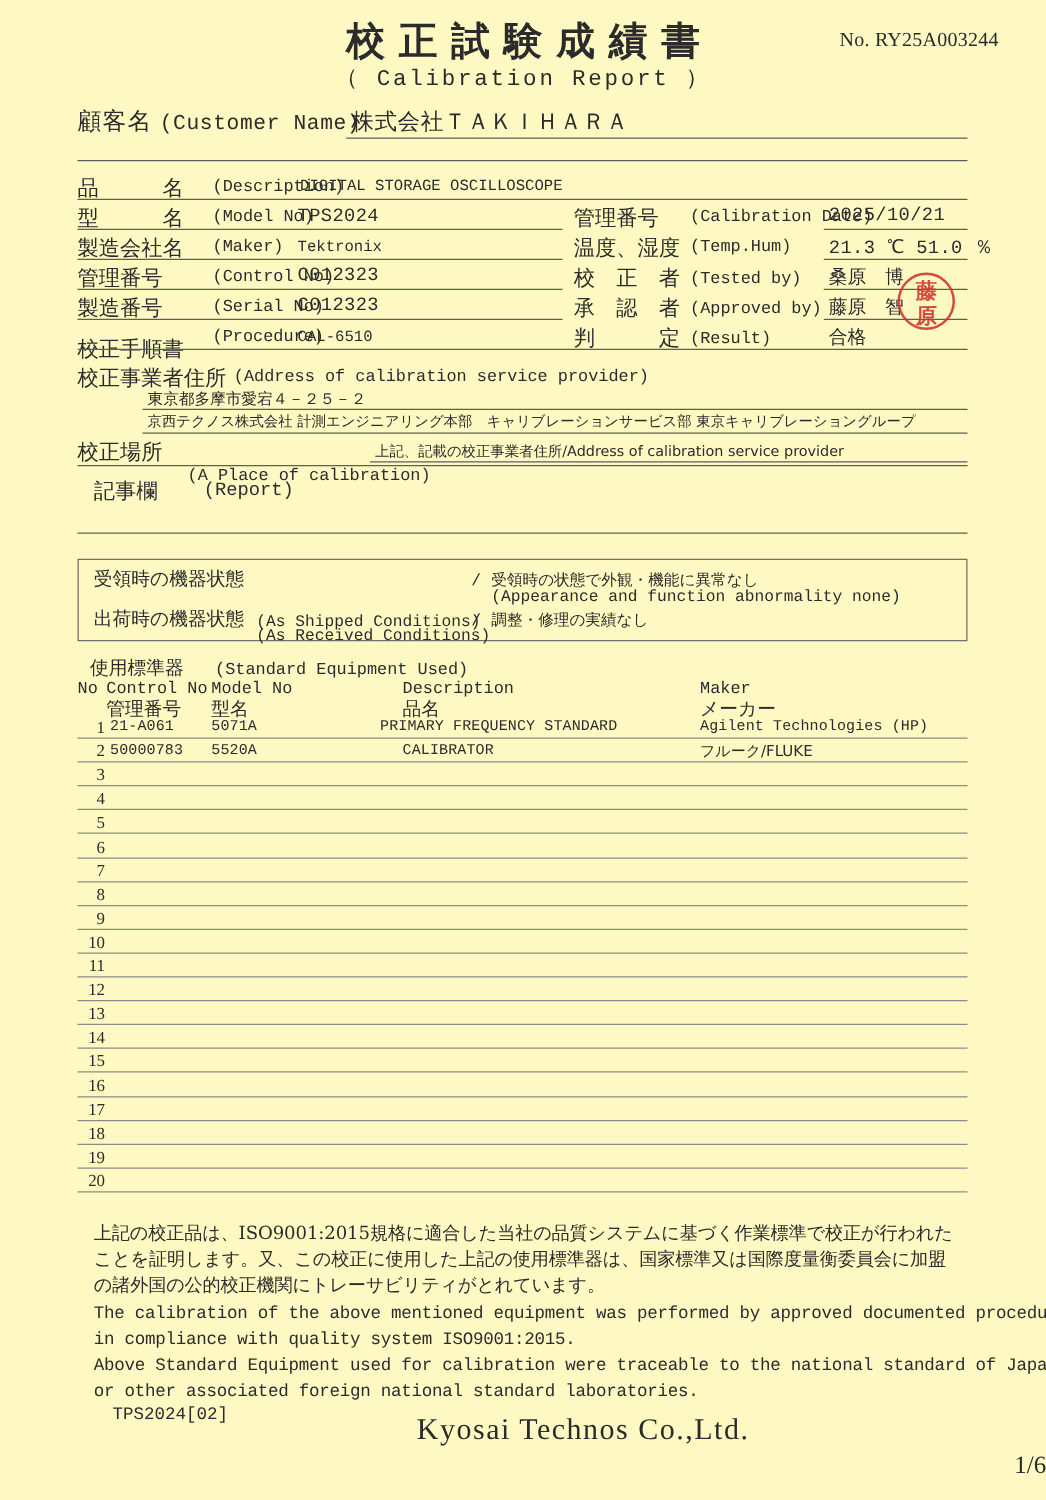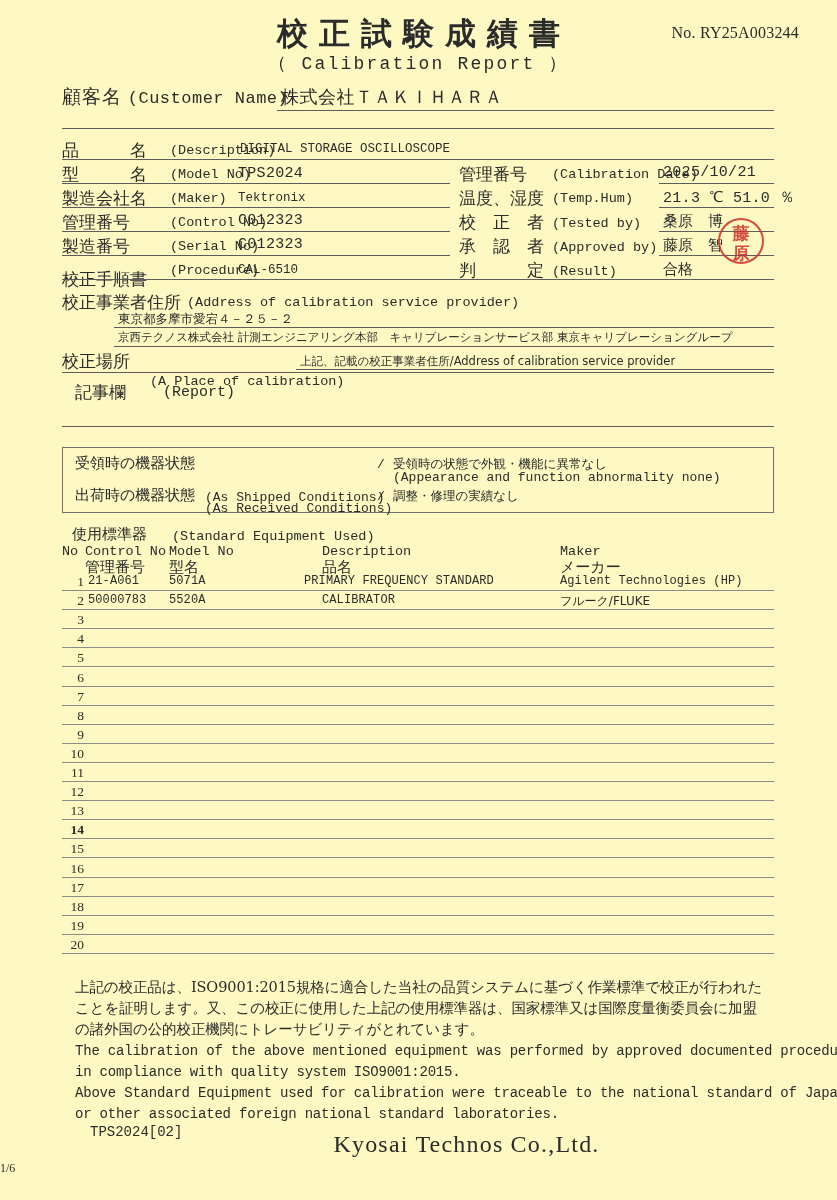--- a/index.html
+++ b/index.html
@@ -184,23 +184,23 @@
     left: 0; top: 1131px; width: 837px;
     text-align: center;
     font-family: "Liberation Serif", serif;
     font-size: 24px;
     letter-spacing: 1.2px;
     padding-left: 48px;
   }
   .pageno {
     position: absolute;
     left: 0; top: 1161px; width: 837px;
-    text-align: left;
+    text-align: right;
     font-family: "Liberation Serif", serif;
-    font-size: 12px;
+    font-size: 20px;
   }
 
   
   .stamp {
     position: absolute;
     left: 718px; top: 218px;
     width: 46px; height: 46px;
     border: 2px solid #d0342c;
     border-radius: 50%;
     color: #d0342c;
@@ -396,21 +396,21 @@
       <div class="thinrule" style="left: 62px; top: 781px; width: 712px;"></div>
       <div class="abs" style="left: 62px; top: 784.1px; width: 712px; height: 19.1px;">
         <div class="abs eq-no" style="left: 0px; top: 0px;">12</div>
       </div>
       <div class="thinrule" style="left: 62px; top: 800.1px; width: 712px;"></div>
       <div class="abs" style="left: 62px; top: 803.2px; width: 712px; height: 19.1px;">
         <div class="abs eq-no" style="left: 0px; top: 0px;">13</div>
       </div>
       <div class="thinrule" style="left: 62px; top: 819.2px; width: 712px;"></div>
       <div class="abs" style="left: 62px; top: 822.3px; width: 712px; height: 19.1px;">
-        <div class="abs eq-no" style="left: 0px; top: 0px; font-weight: bold;">14</div>
+        <div class="abs eq-no" style="left: 0px; top: 0px;">14</div>
       </div>
       <div class="thinrule" style="left: 62px; top: 838.3px; width: 712px;"></div>
       <div class="abs" style="left: 62px; top: 841.4px; width: 712px; height: 19.1px;">
         <div class="abs eq-no" style="left: 0px; top: 0px;">15</div>
       </div>
       <div class="thinrule" style="left: 62px; top: 857.4px; width: 712px;"></div>
       <div class="abs" style="left: 62px; top: 860.5px; width: 712px; height: 19.1px;">
         <div class="abs eq-no" style="left: 0px; top: 0px;">16</div>
       </div>
       <div class="thinrule" style="left: 62px; top: 876.5px; width: 712px;"></div>

